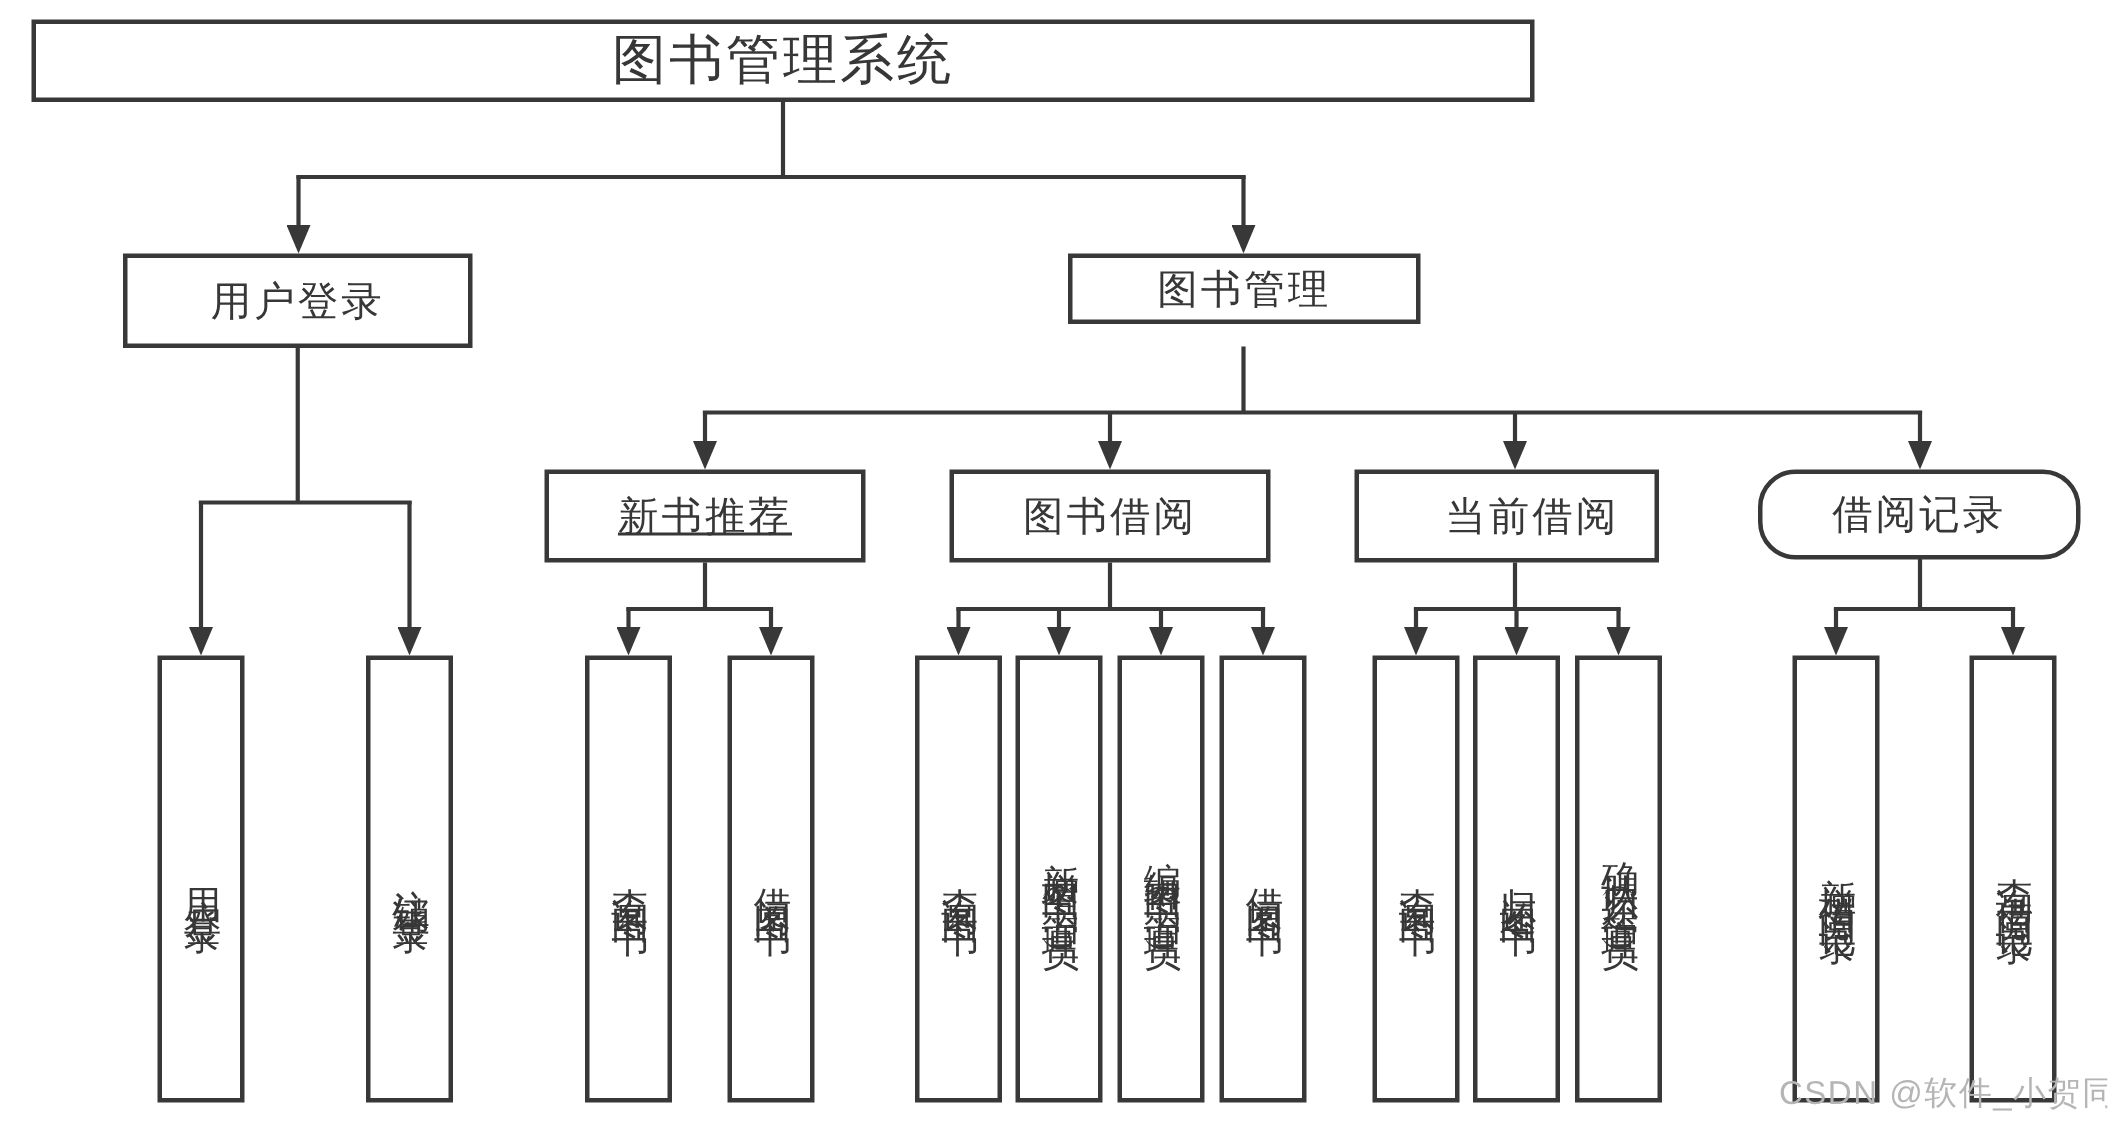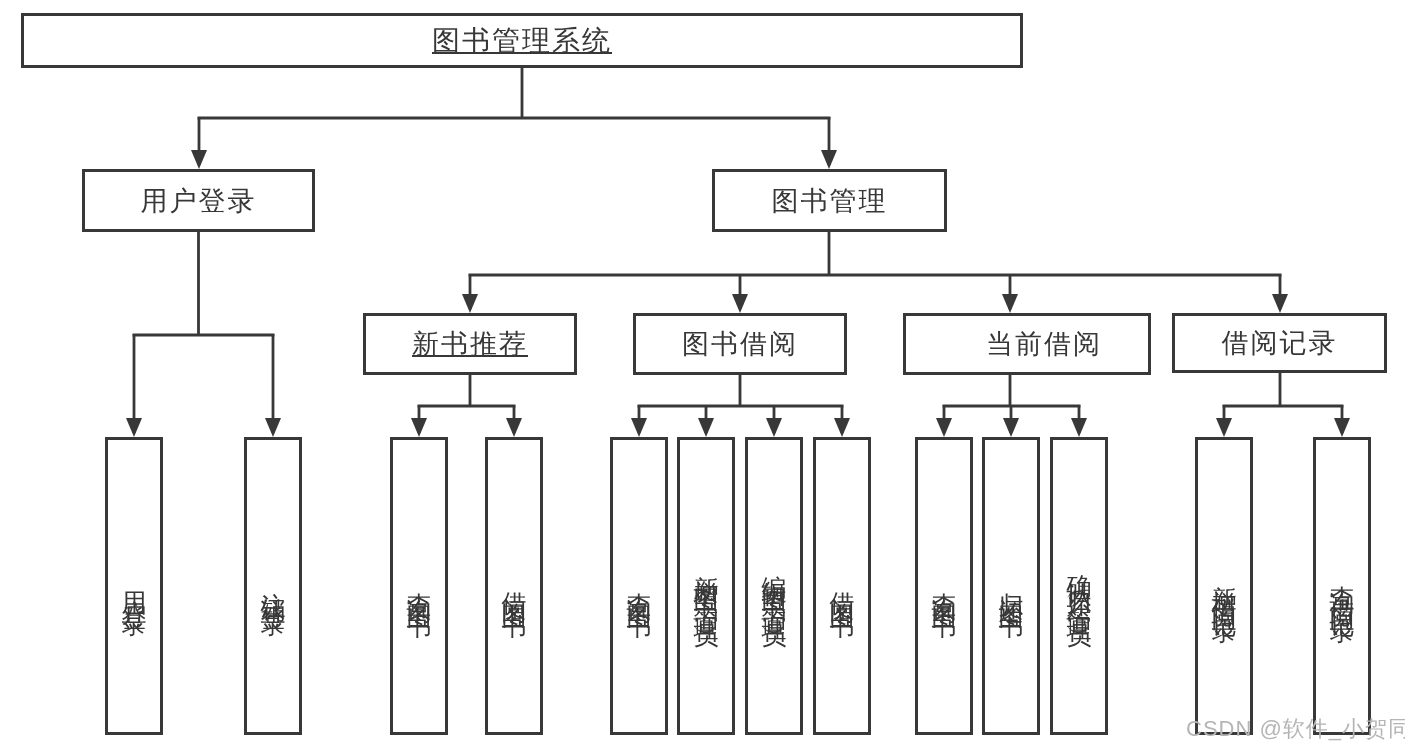--- a/index.html
+++ b/index.html
@@ -33,40 +33,39 @@
     justify-content: center;
     color: #373737;
     z-index: 2;
   }
   .node .hlabel {
     font-size: 27px;
     letter-spacing: 2px;
     white-space: nowrap;
   }
   .node.root .hlabel {
-    font-size: 28px;
-    text-decoration: underline;
+    font-size: 36px;
   }
   .leaf .vlabel {
     writing-mode: vertical-rl;
     text-orientation: mixed;
     font-size: 25px;
     letter-spacing: 7px;
     line-height: 1;
     white-space: nowrap;
     color: #373737;
   }
   
   .root    { left: 21px;   top: 13px;  width: 1002px; height: 55px; }
   .n-login { left: 82px;   top: 169px; width: 233px;  height: 63px; }
-  .n-mgmt  { left: 712px;  top: 169px; width: 235px;  height: 63px; }
+  .n-mgmt  { left: 712px;  top: 169px; width: 235px;  height: 47px; }
   .n-l3a   { left: 363px;  top: 313px; width: 214px;  height: 62px; text-decoration: underline; }
   .n-l3b   { left: 633px;  top: 313px; width: 214px;  height: 62px; justify-content: center; }
-  .n-l3c   { left: 903px;  top: 313px; width: 248px;  height: 62px; padding-left: 34px; }
-  .n-l3d   { left: 1172px; top: 313px; width: 215px;  height: 60px; }
+  .n-l3c   { left: 903px;  top: 313px; width: 203px;  height: 62px; padding-left: 34px; }
+  .n-l3d   { left: 1172px; top: 313px; width: 215px;  height: 60px; border-radius: 25px; }
   
   .leaf    { top: 437px; width: 58px; height: 298px; }
   .lf-a1 { left: 105px; }
   .lf-a2 { left: 244px; }
   .lf-b1 { left: 390px; }
   .lf-b2 { left: 485px; }
   .lf-c1 { left: 610px; }
   .lf-c2 { left: 677px; }
   .lf-c3 { left: 745px; }
   .lf-c4 { left: 813px; }

